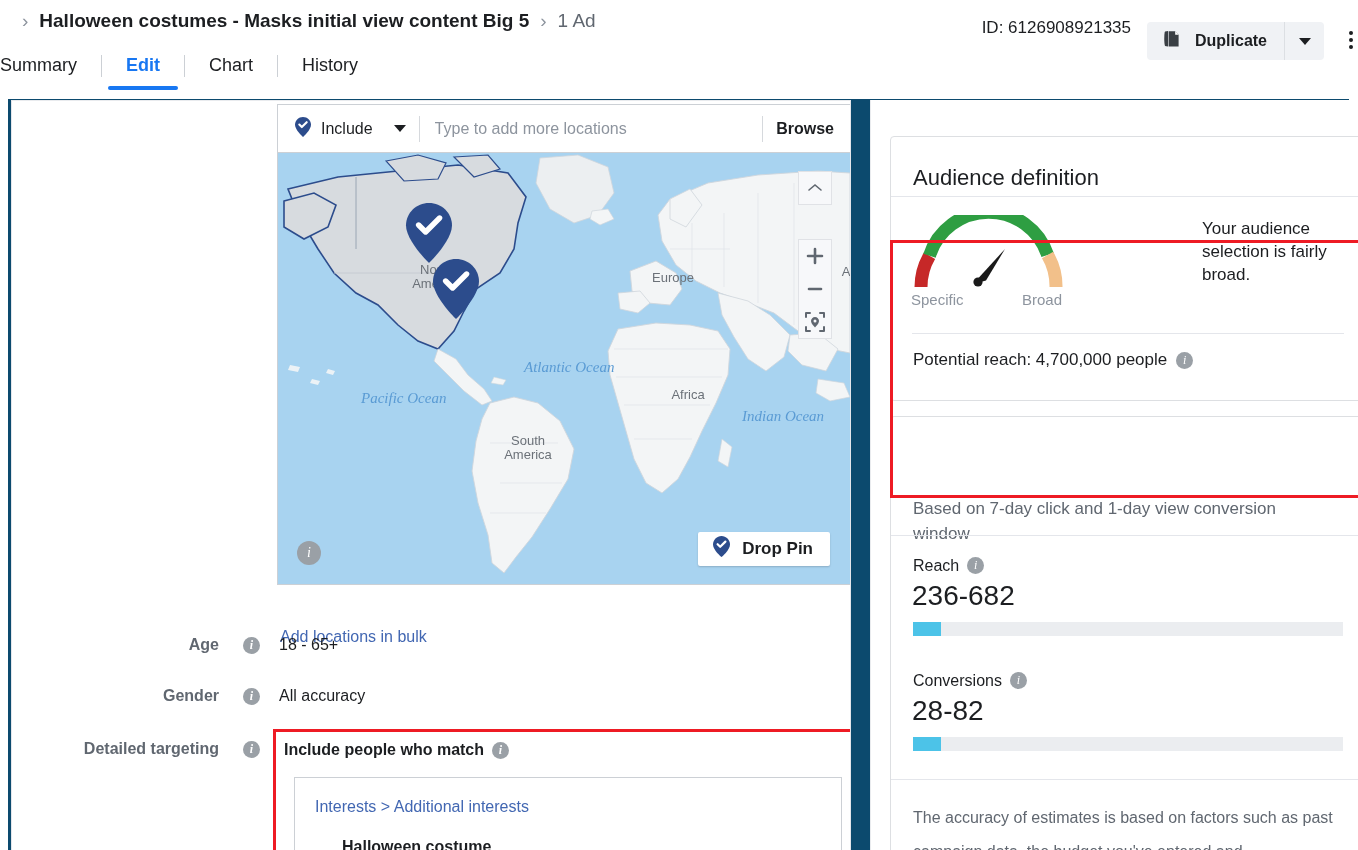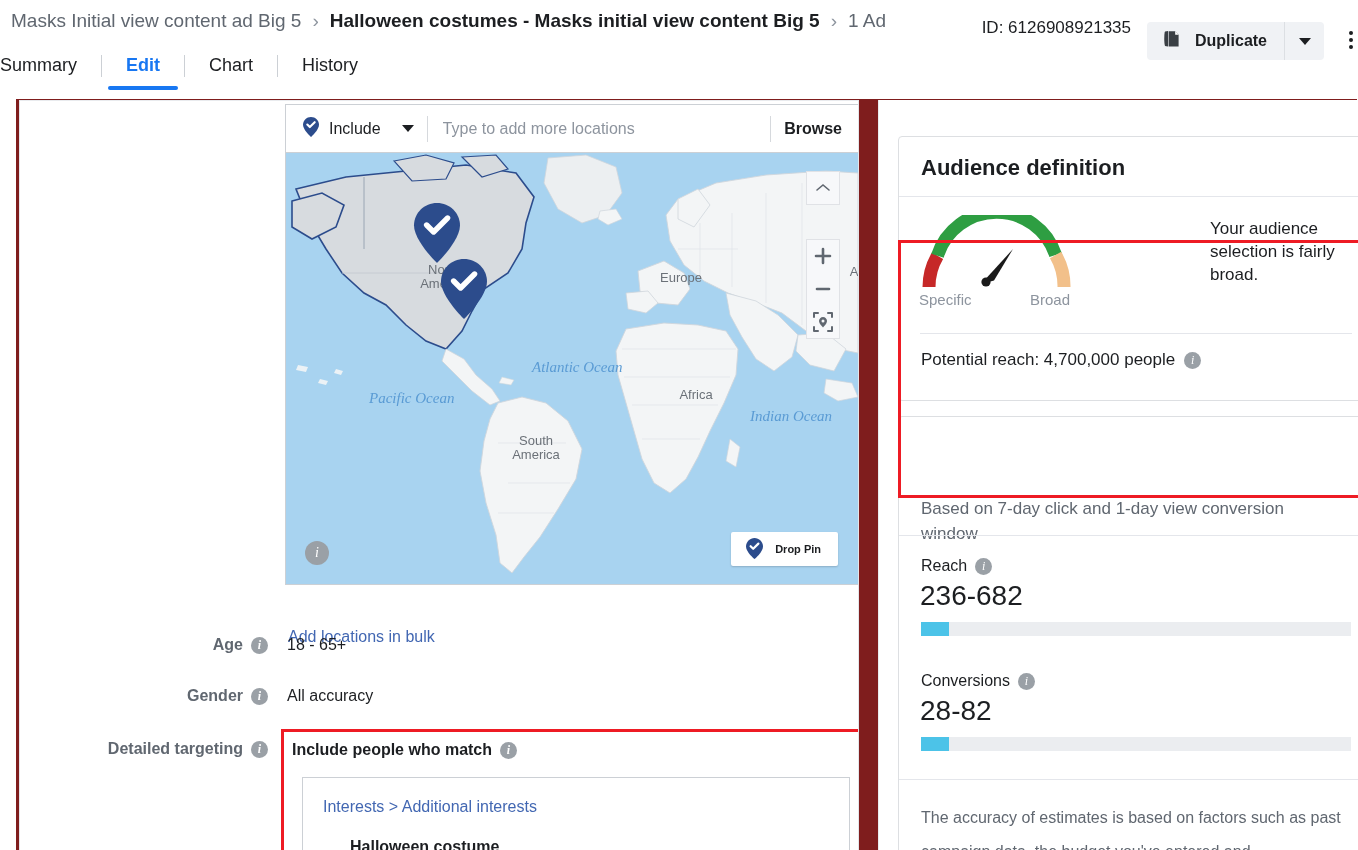--- a/index.html
+++ b/index.html
@@ -74,22 +74,22 @@
   .tab.active { color: #1877f2; font-weight: bold; }
   .tab.active::after {
     content: ""; position: absolute; left: -18px; right: -18px; bottom: 0;
     height: 4px; background: #1877f2; border-radius: 2px;
   }
   .tab-div { width: 1px; height: 22px; background: #ccd0d5; margin: 3px 24px 0 24px; }
   #tab-inner { display: flex; align-items: flex-start; }
 
   
   #content-area {
-    position: absolute; left: 16px; top: 99px; width: 1341px; height: 751px;
-    background: #7f1d1d;
+    position: absolute; left: 8px; top: 99px; width: 1341px; height: 751px;
+    background: #0c4a6e;
   }
   #main-panel {
     position: absolute; left: 3px; top: 1px; width: 840px; height: 750px;
     background: #fff; border-left: 1px solid #e4e6eb; border-top: 1px solid #e9ebee;
     border-right: 1px solid #e4e6eb;
     overflow: hidden;
   }
   #right-rail {
     position: absolute; left: 862px; top: 1px; width: 496px; height: 750px;
     background: #fff; border-left: 1px solid #e9ebee;
@@ -151,34 +151,34 @@
     position: absolute; left: 19px; bottom: 19px; width: 24px; height: 24px;
     border-radius: 50%; background: #9aa0a6; color: #fff;
     display: flex; align-items: center; justify-content: center;
     font-size: 14px; font-style: italic; font-family: "Liberation Serif", serif;
     cursor: pointer;
   }
   #drop-pin-btn {
     position: absolute; right: 20px; bottom: 18px; height: 34px;
     background: #fff; display: flex; align-items: center; gap: 11px;
     padding: 0 17px 0 14px; cursor: pointer; border-radius: 2px;
-    font-size: 11px; font-weight: bold; color: #1c1e21;
+    font-size: 17px; font-weight: bold; color: #1c1e21;
     box-shadow: 0 1px 2px rgba(0,0,0,.18);
   }
 
   #add-bulk-link {
     position: absolute; left: 268px; top: 489px;
     font-size: 16px; color: #4267b2; cursor: pointer; margin-top: 38px;
   }
 
   
   .field-label {
     position: absolute; text-align: right; width: 230px; left: 18px;
     font-size: 16px; font-weight: bold; color: #606770;
-    display: flex; justify-content: flex-end; align-items: center; gap: 8px;
+    display: flex; justify-content: flex-end; align-items: center; gap: 24px;
   }
   .field-value { position: absolute; left: 267px; font-size: 16px; color: #1c1e21; }
   .info-dot {
     display: inline-flex; width: 17px; height: 17px; border-radius: 50%;
     background: #9aa0a6; color: #fff; align-items: center; justify-content: center;
     font-size: 12px; font-family: "Liberation Serif", serif; font-style: italic;
     flex: none;
   }
 
   #age-label { top: 535px; }
@@ -214,21 +214,21 @@
   .card {
     position: absolute; left: 19px; width: 476px;
     background: #fff; border: 1px solid #dddfe2; border-radius: 4px;
   }
   #audience-card { top: 36px; height: 265px; }
   #audience-red-box {
     position: absolute; left: 19px; top: 140px; width: 476px; height: 258px;
     border: 3px solid #ee1b24; pointer-events: none; z-index: 5;
   }
   .card-title {
-    font-size: 22px; font-weight: bold; color: #1c1e21;
+    font-size: 22px; font-weight: normal; color: #1c1e21; margin-top: 10px;
   }
   #audience-title { position: absolute; left: 22px; top: 18px; }
   #audience-divider {
     position: absolute; left: 0; right: 0; top: 59px; height: 1px; background: #e4e6eb;
   }
   #gauge-area { position: absolute; left: 18px; top: 78px; width: 160px; height: 95px; }
   #gauge-svg { position: absolute; left: 0; top: 0; }
   #gauge-label-specific {
     position: absolute; left: 2px; top: 76px; font-size: 15px; color: #8d949e;
   }
@@ -251,21 +251,21 @@
   #results-card { top: 316px; height: 470px; }
   #results-title { position: absolute; left: 22px; top: 17px; }
   #results-subtitle {
     position: absolute; left: 22px; top: 50px; width: 400px;
     font-size: 17px; color: #606770; line-height: 25px; margin-top: 29px;
   }
   #results-divider {
     position: absolute; left: 0; right: 0; top: 118px; height: 1px; background: #e4e6eb;
   }
   .metric-label {
-    position: absolute; left: 22px; display: flex; align-items: flex-end; gap: 8px;
+    position: absolute; left: 22px; display: flex; align-items: flex-start; gap: 8px;
     font-size: 16px; color: #1c1e21;
   }
   .metric-value {
     position: absolute; left: 21px; font-size: 28px; color: #1c1e21;
   }
   .metric-bar {
     position: absolute; left: 22px; width: 430px; height: 14px; background: #ebedf0;
   }
   .metric-bar-fill { height: 100%; width: 28px; background: #4cc3e8; }
   #reach-label { top: 140px; }
@@ -280,21 +280,20 @@
   #accuracy-note {
     position: absolute; left: 22px; top: 378px; width: 425px;
     font-size: 16px; color: #606770; line-height: 34px; margin-top: 6px;
   }
 </style>
 </head>
 <body>
 
 <div id="breadcrumb-bar">
   <div id="breadcrumb-left">
-    <span class="crumb">Masks Initial view content ad Big 5</span>
     <span class="crumb-sep">›</span>
     <span class="crumb bold">Halloween costumes - Masks initial view content Big 5</span>
     <span class="crumb-sep">›</span>
     <span class="crumb">1 Ad</span>
   </div>
 
   <div id="ad-id">ID: 6126908921335</div>
 
   <div id="duplicate-group">
     <button id="duplicate-button">

